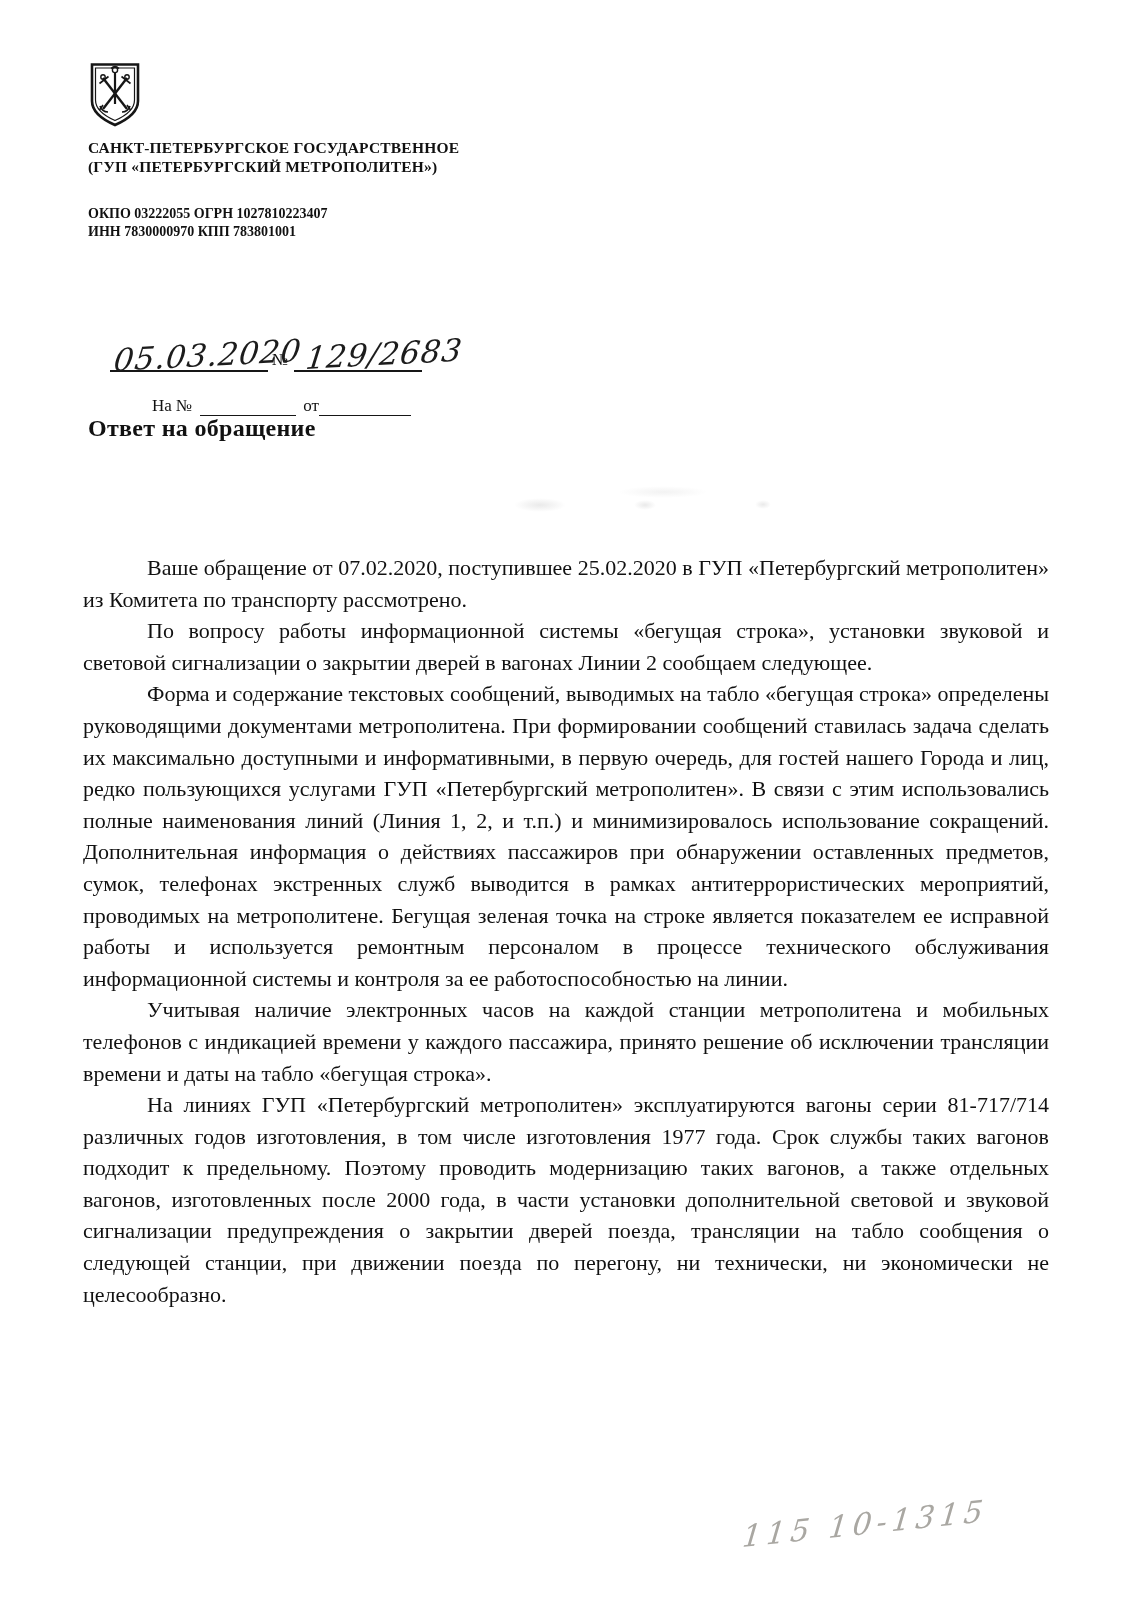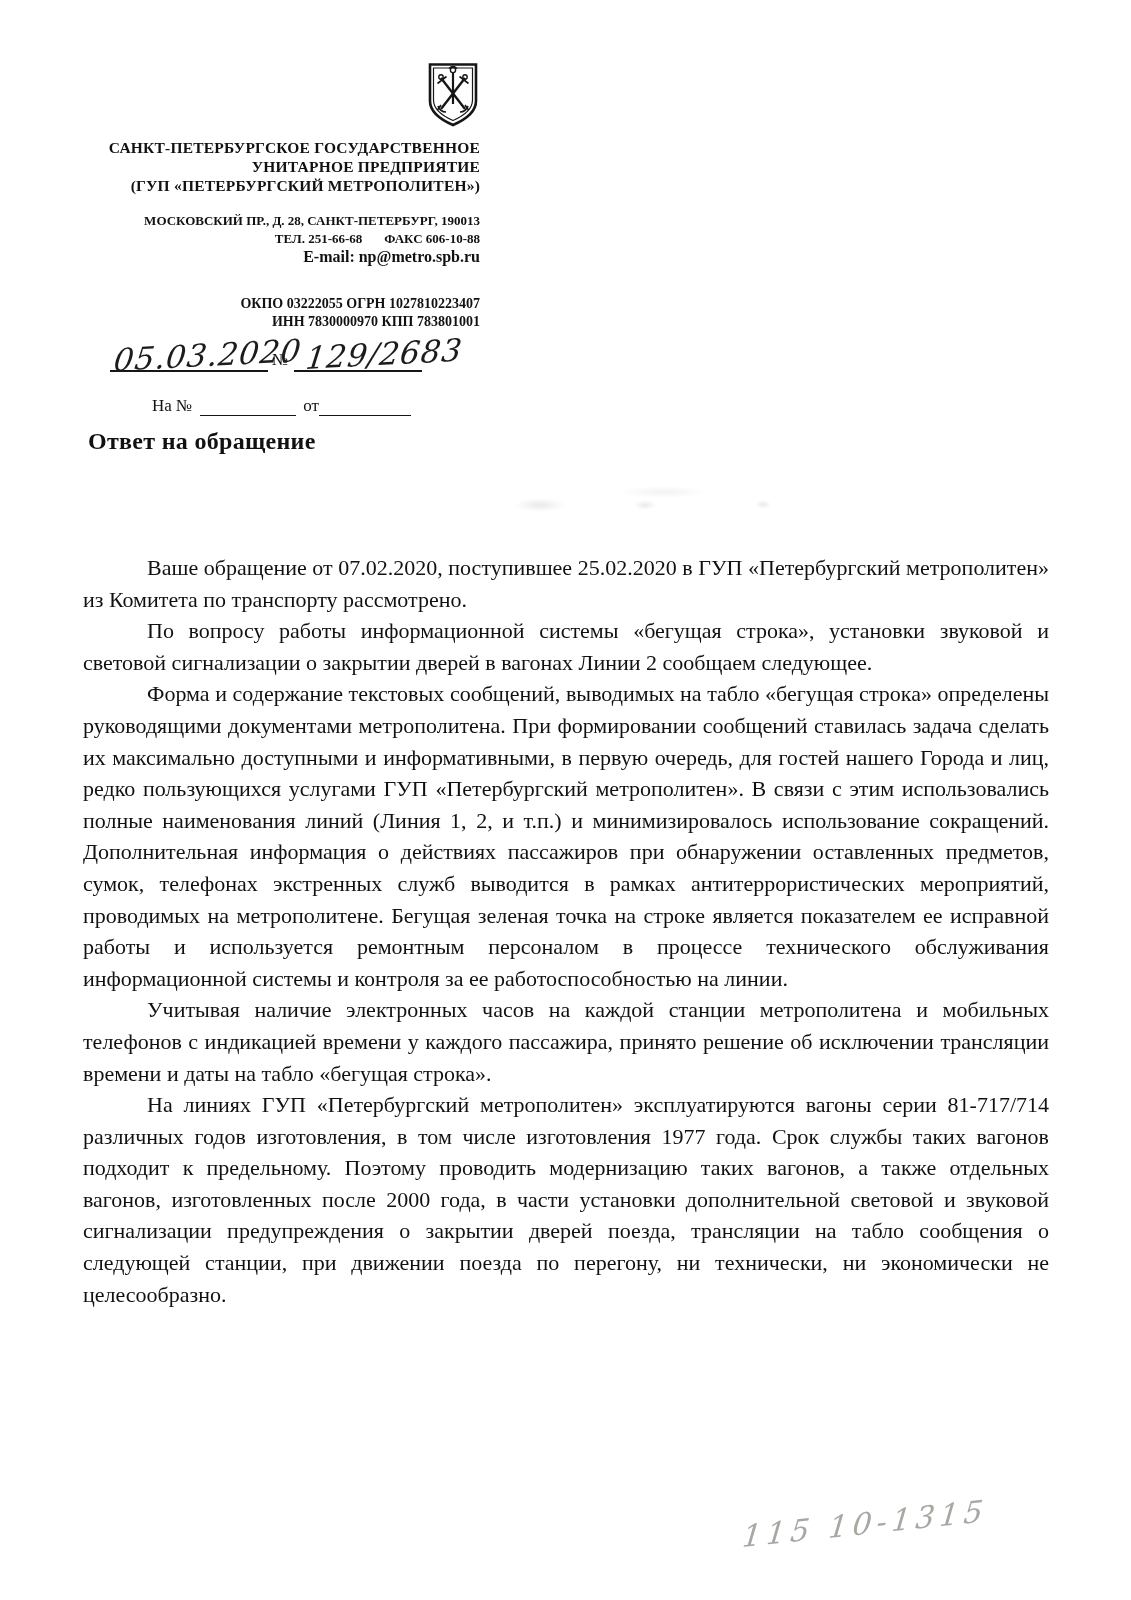--- a/index.html
+++ b/index.html
@@ -13,21 +13,21 @@
     font-family: "Liberation Serif", serif;
     color: #111;
     overflow: hidden;
   }
 
   
   .letterhead {
     position: absolute;
     left: 88px; top: 62px;
     width: 392px;
-    text-align: right;
+    text-align: left;
     font-family: Liberation Serif, serif;
   }
   .crest { display: inline-block; width: 54px; height: 66px; }
   .crest svg { width: 100%; height: 100%; }
   .org-block { margin-top: 6px; font-weight: bold; font-size: 15.5px; line-height: 19px; letter-spacing: 0.2px; }
   .addr-block { margin-top: 17px; font-weight: bold; font-size: 13px; line-height: 18px; }
   .addr-block .fax { margin-left: 22px; }
   .addr-block .email { font-size: 16px; }
   .reg-block { margin-top: 29px; font-weight: bold; font-size: 14px; line-height: 17.5px; }
 
@@ -74,21 +74,21 @@
     border-bottom: 1.5px solid #161616;
     height: 20px;
   }
   .na-row .b1 { width: 96px; margin-left: 8px; }
   .na-row .b2 { width: 92px; }
   .na-row .ot { margin-left: 7px; }
 
   
   .subject {
     position: absolute;
-    left: 88px; top: 428px;
+    left: 88px; top: 415px;
     margin: 0;
     font-size: 24px;
     font-weight: bold;
     letter-spacing: 0.3px;
   }
 
   
   .body-text {
     position: absolute;
     left: 83px; top: 552px;
@@ -143,31 +143,23 @@
         <path d="M20 50 Q14 50 12 44 M15 43 L11.5 48" stroke-width="1.6"></path>
 
         <path d="M27 10 V42" stroke-width="2.2"></path>
         <circle cx="27" cy="8" r="2.6" stroke-width="1.4"></circle>
         <path d="M23 6.5 Q27 2.5 31 6.5" stroke-width="1.3"></path>
       </svg>
     </span>
 
     <div class="org-block">
       <div>САНКТ-ПЕТЕРБУРГСКОЕ ГОСУДАРСТВЕННОЕ</div>
-      <div>УНИТАРНОЕ ПРЕДПРИЯТИЕ</div>
       <div>(ГУП «ПЕТЕРБУРГСКИЙ МЕТРОПОЛИТЕН»)</div>
     </div>
 
-    <div class="addr-block">
-      <div>МОСКОВСКИЙ ПР., Д. 28, САНКТ-ПЕТЕРБУРГ, 190013</div>
-      <div>
-        <span>ТЕЛ. 251-66-68</span><span class="fax">ФАКС 606-10-88</span>
-      </div>
-      <div class="email">E-mail: np@metro.spb.ru</div>
-    </div>
 
     <div class="reg-block">
       <div>ОКПО 03222055 ОГРН 1027810223407</div>
       <div>ИНН 7830000970 КПП 783801001</div>
     </div>
   </header>
 
   <div class="ref-row">
     <span class="ref-cell c1">
       <span class="hw">05.03.2020</span>

